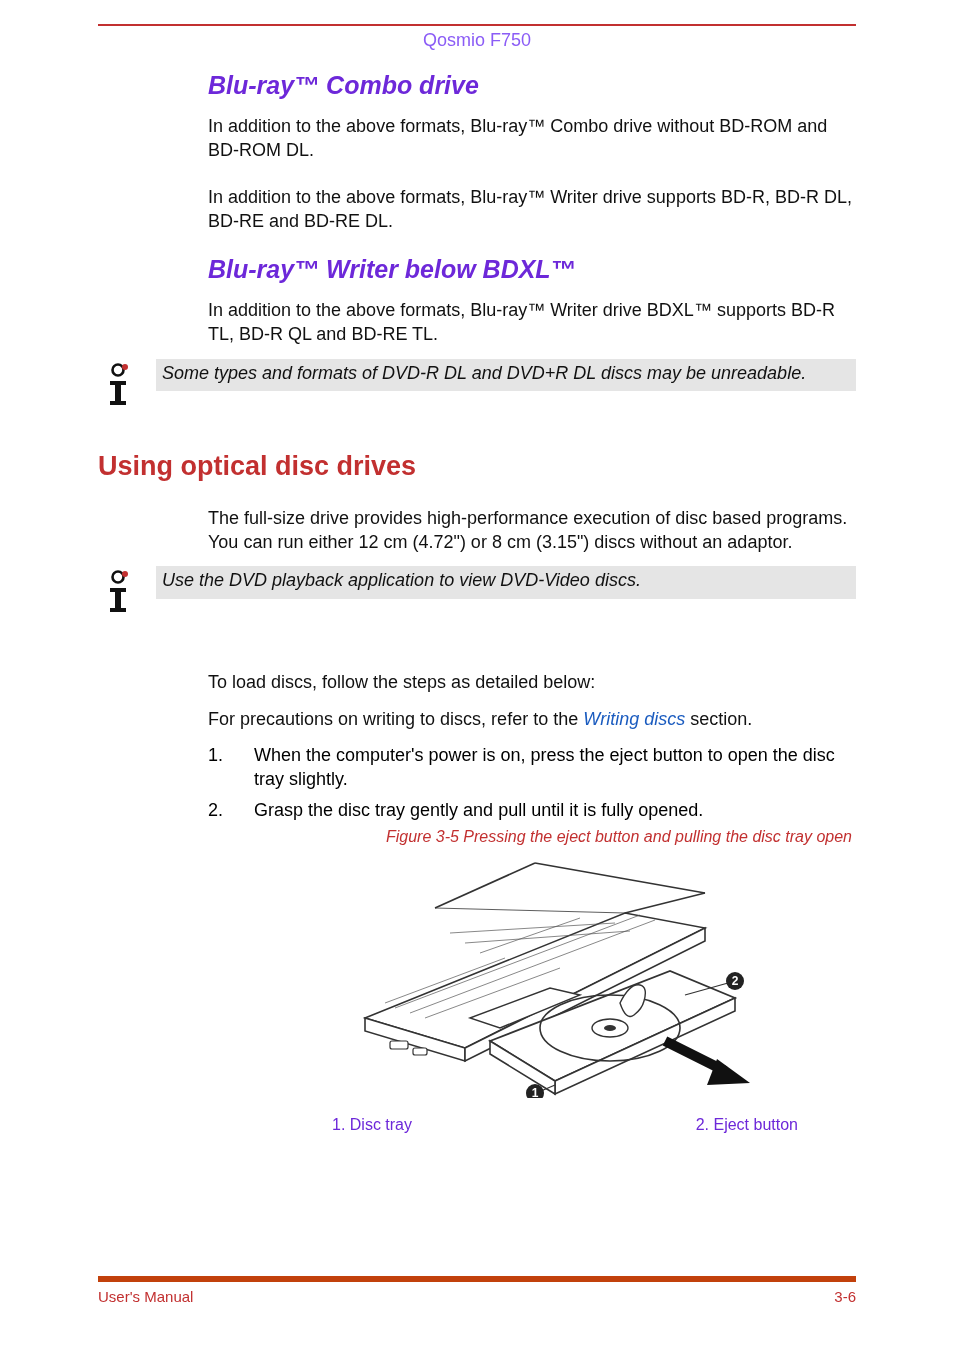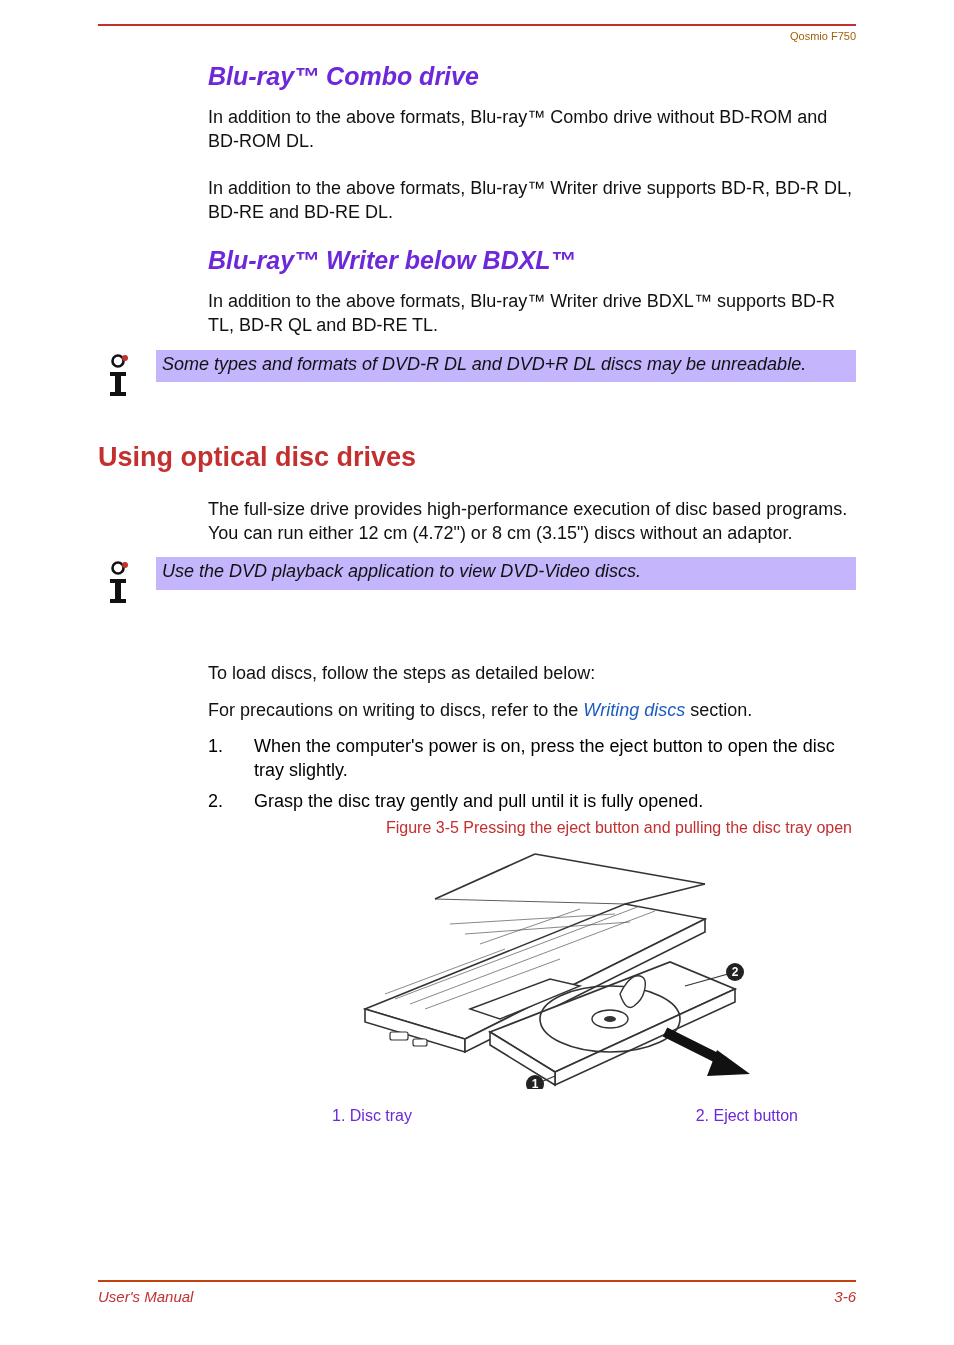--- a/index.html
+++ b/index.html
@@ -16,23 +16,23 @@
       padding: 0;
     }
     .page-wrapper {
       padding: 24px 98px 0 98px;
     }
     .top-rule {
       border-top: 2px solid #c23030;
       margin-bottom: 0;
     }
     .header-right {
-      text-align: right;
-      color: #a16207;
-      font-size: 11px;
+      text-align: center;
+      color: #8b5cf6;
+      font-size: 18px;
       padding: 4px 0 20px 0;
     }
     .content {
       padding-left: 110px;
       padding-right: 0;
     }
     .content-full {
       padding-left: 0;
     }
     .subhead-red {
@@ -60,21 +60,21 @@
       gap: 18px;
       margin-bottom: 38px;
     }
     .note-icon {
       width: 40px;
       flex: 0 0 40px;
       padding-top: 2px;
     }
     .note-box {
       flex: 1;
-      background: #c4b5fd;
+      background: #e5e5e5;
       font-style: italic;
       font-size: 18px;
       line-height: 1.35;
       padding: 2px 10px 6px 6px;
       color: #111;
     }
     .section-head {
       color: #c23030;
       font-weight: 900;
       font-size: 27px;
@@ -99,20 +99,21 @@
     ol.steps > li::before {
       content: counter(step) ".";
       width: 46px;
       flex: 0 0 46px;
     }
     .step-body {
       flex: 1;
     }
     .figure-caption {
       color: #c23030;
+      font-style: italic;
       font-size: 16px;
       text-align: right;
       margin-top: 4px;
       margin-bottom: 6px;
       padding-right: 4px;
     }
     .figure-frame {
       display: flex;
       justify-content: center;
       margin-bottom: 16px;
@@ -133,27 +134,26 @@
       margin-left: 68px;
     }
     .labels-row span:last-child {
       margin-right: 48px;
     }
     .footer {
       position: absolute;
       bottom: 40px;
       left: 98px;
       right: 98px;
-      border-top: 2px solid #c2410c;
+      border-top: 6px solid #c2410c;
       display: flex;
       justify-content: space-between;
       padding-top: 6px;
       color: #c23030;
       font-size: 15px;
-      font-style: italic;
     }
   </style>
 </head>
 <body>
 
 <div class="page-wrapper">
   <div class="top-rule"></div>
   <div class="header-right">Qosmio F750</div>
 
   <div class="content">

